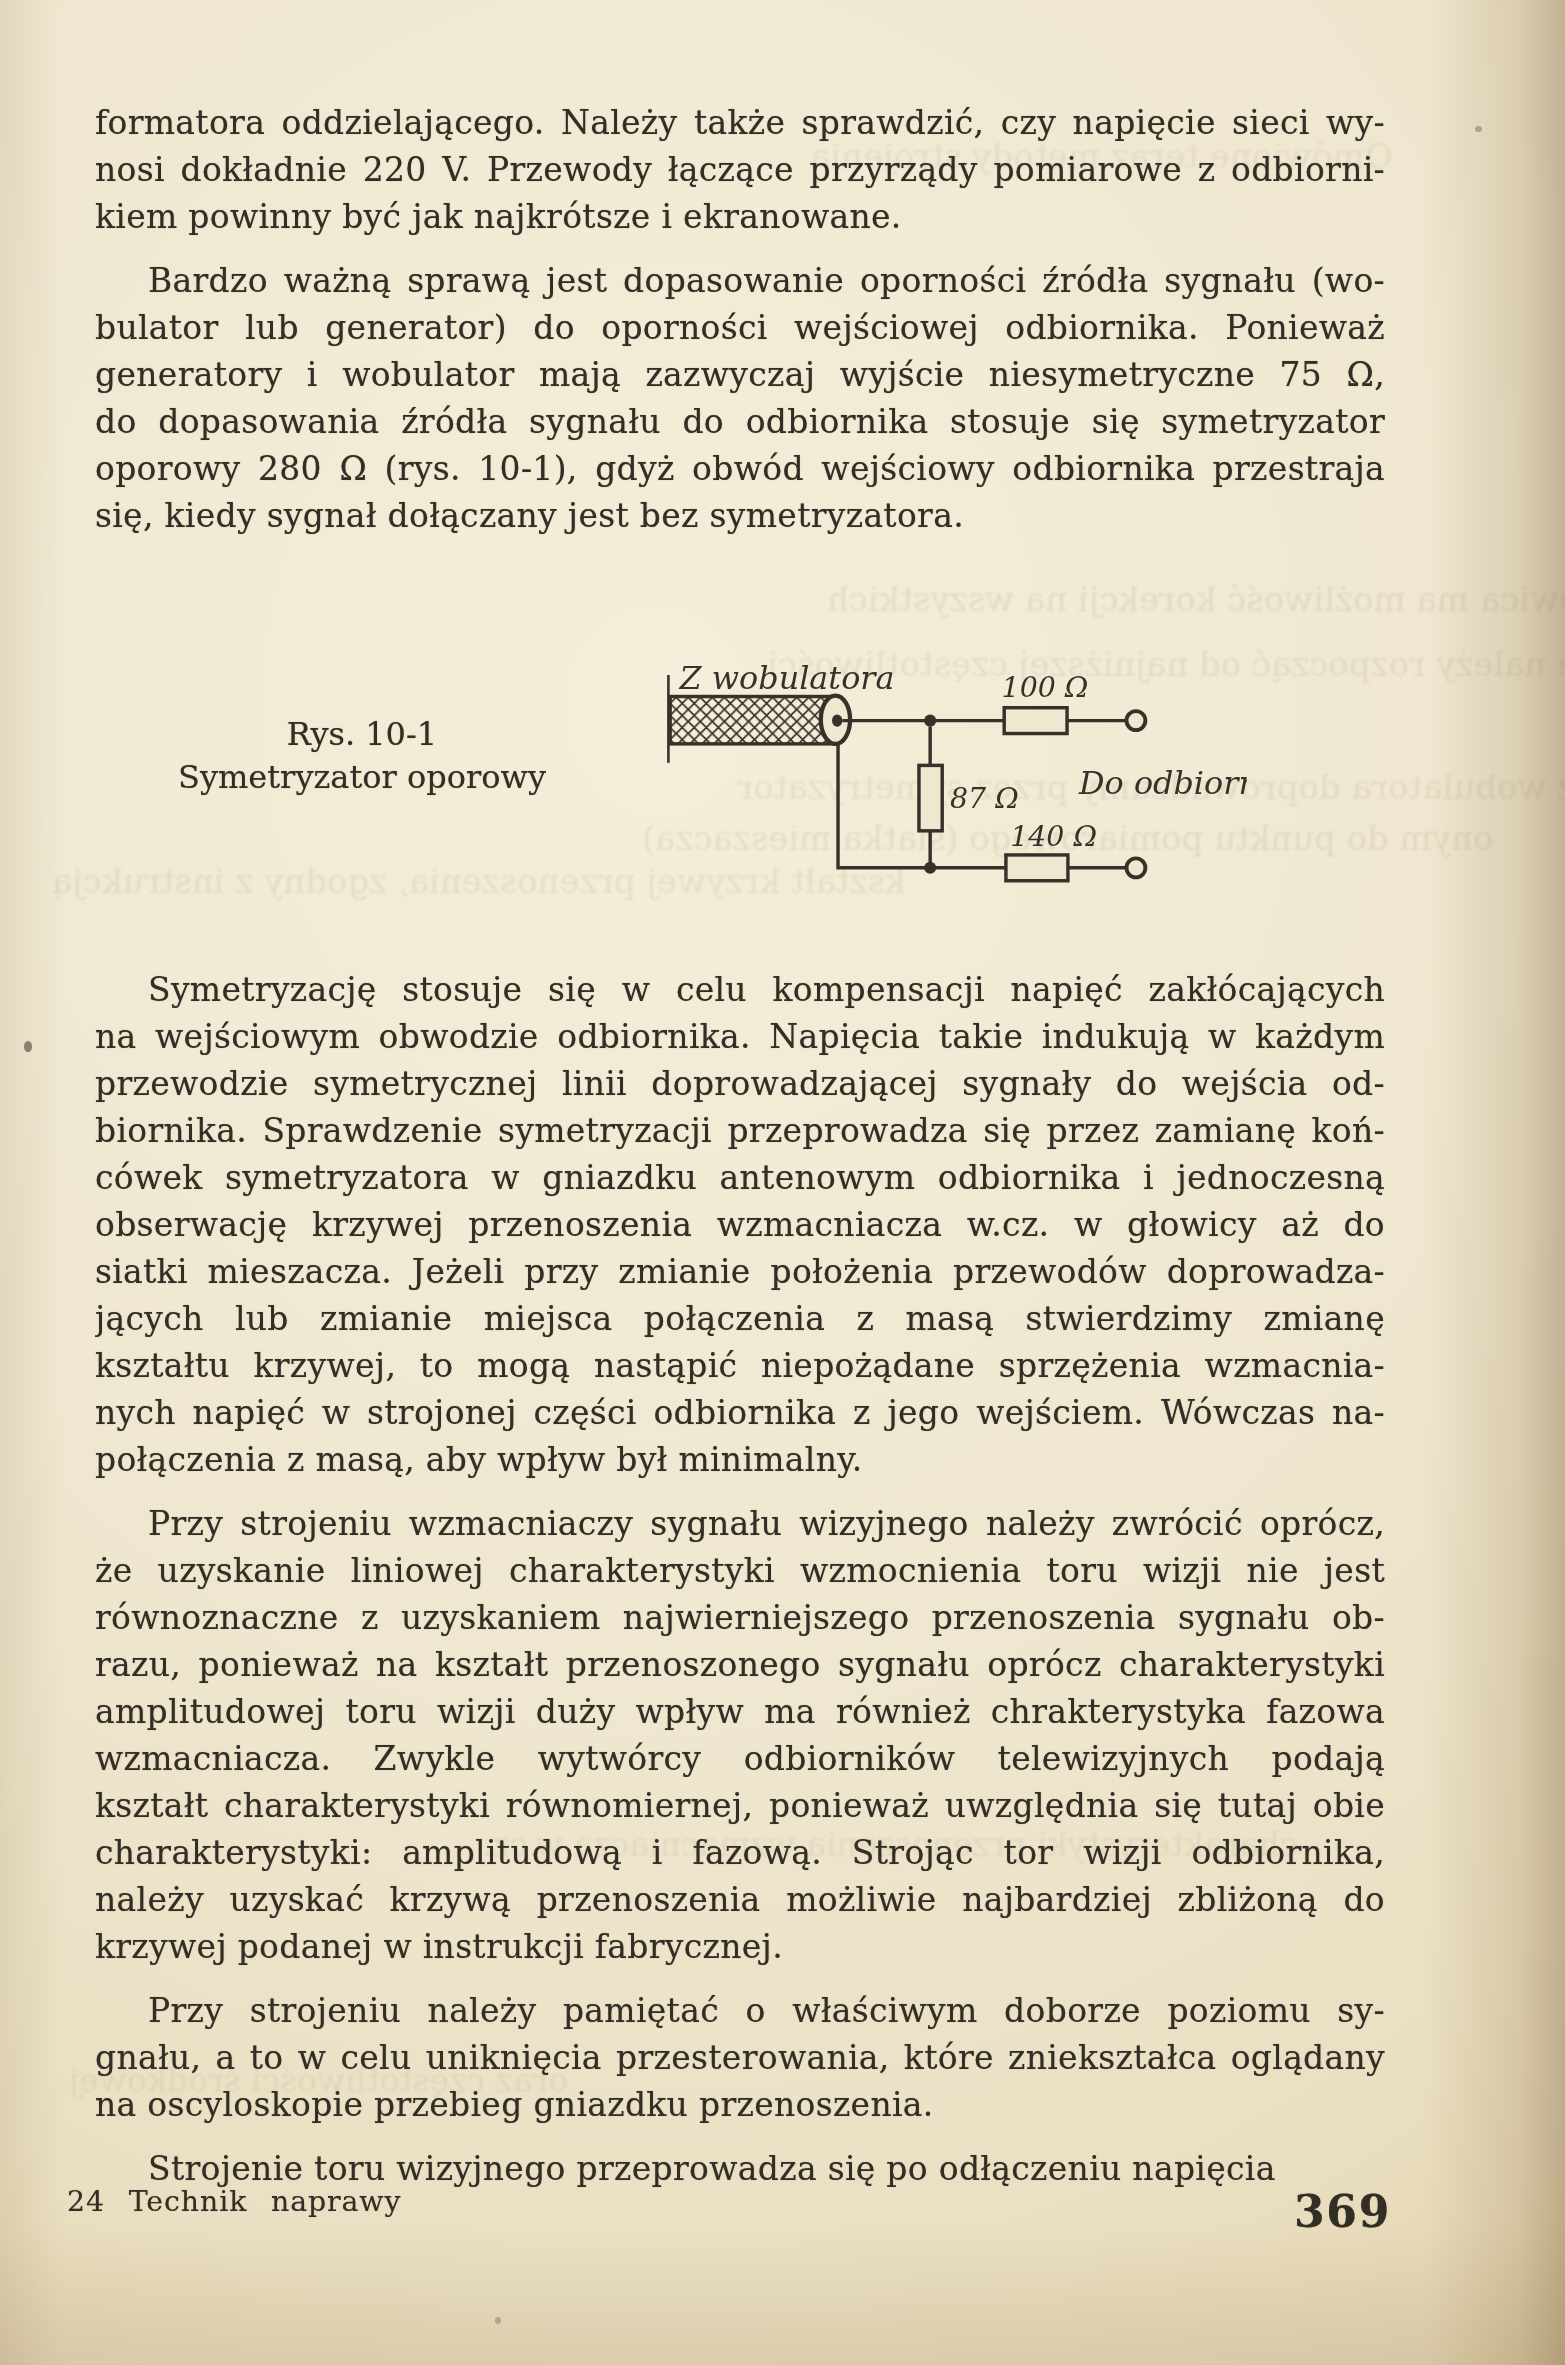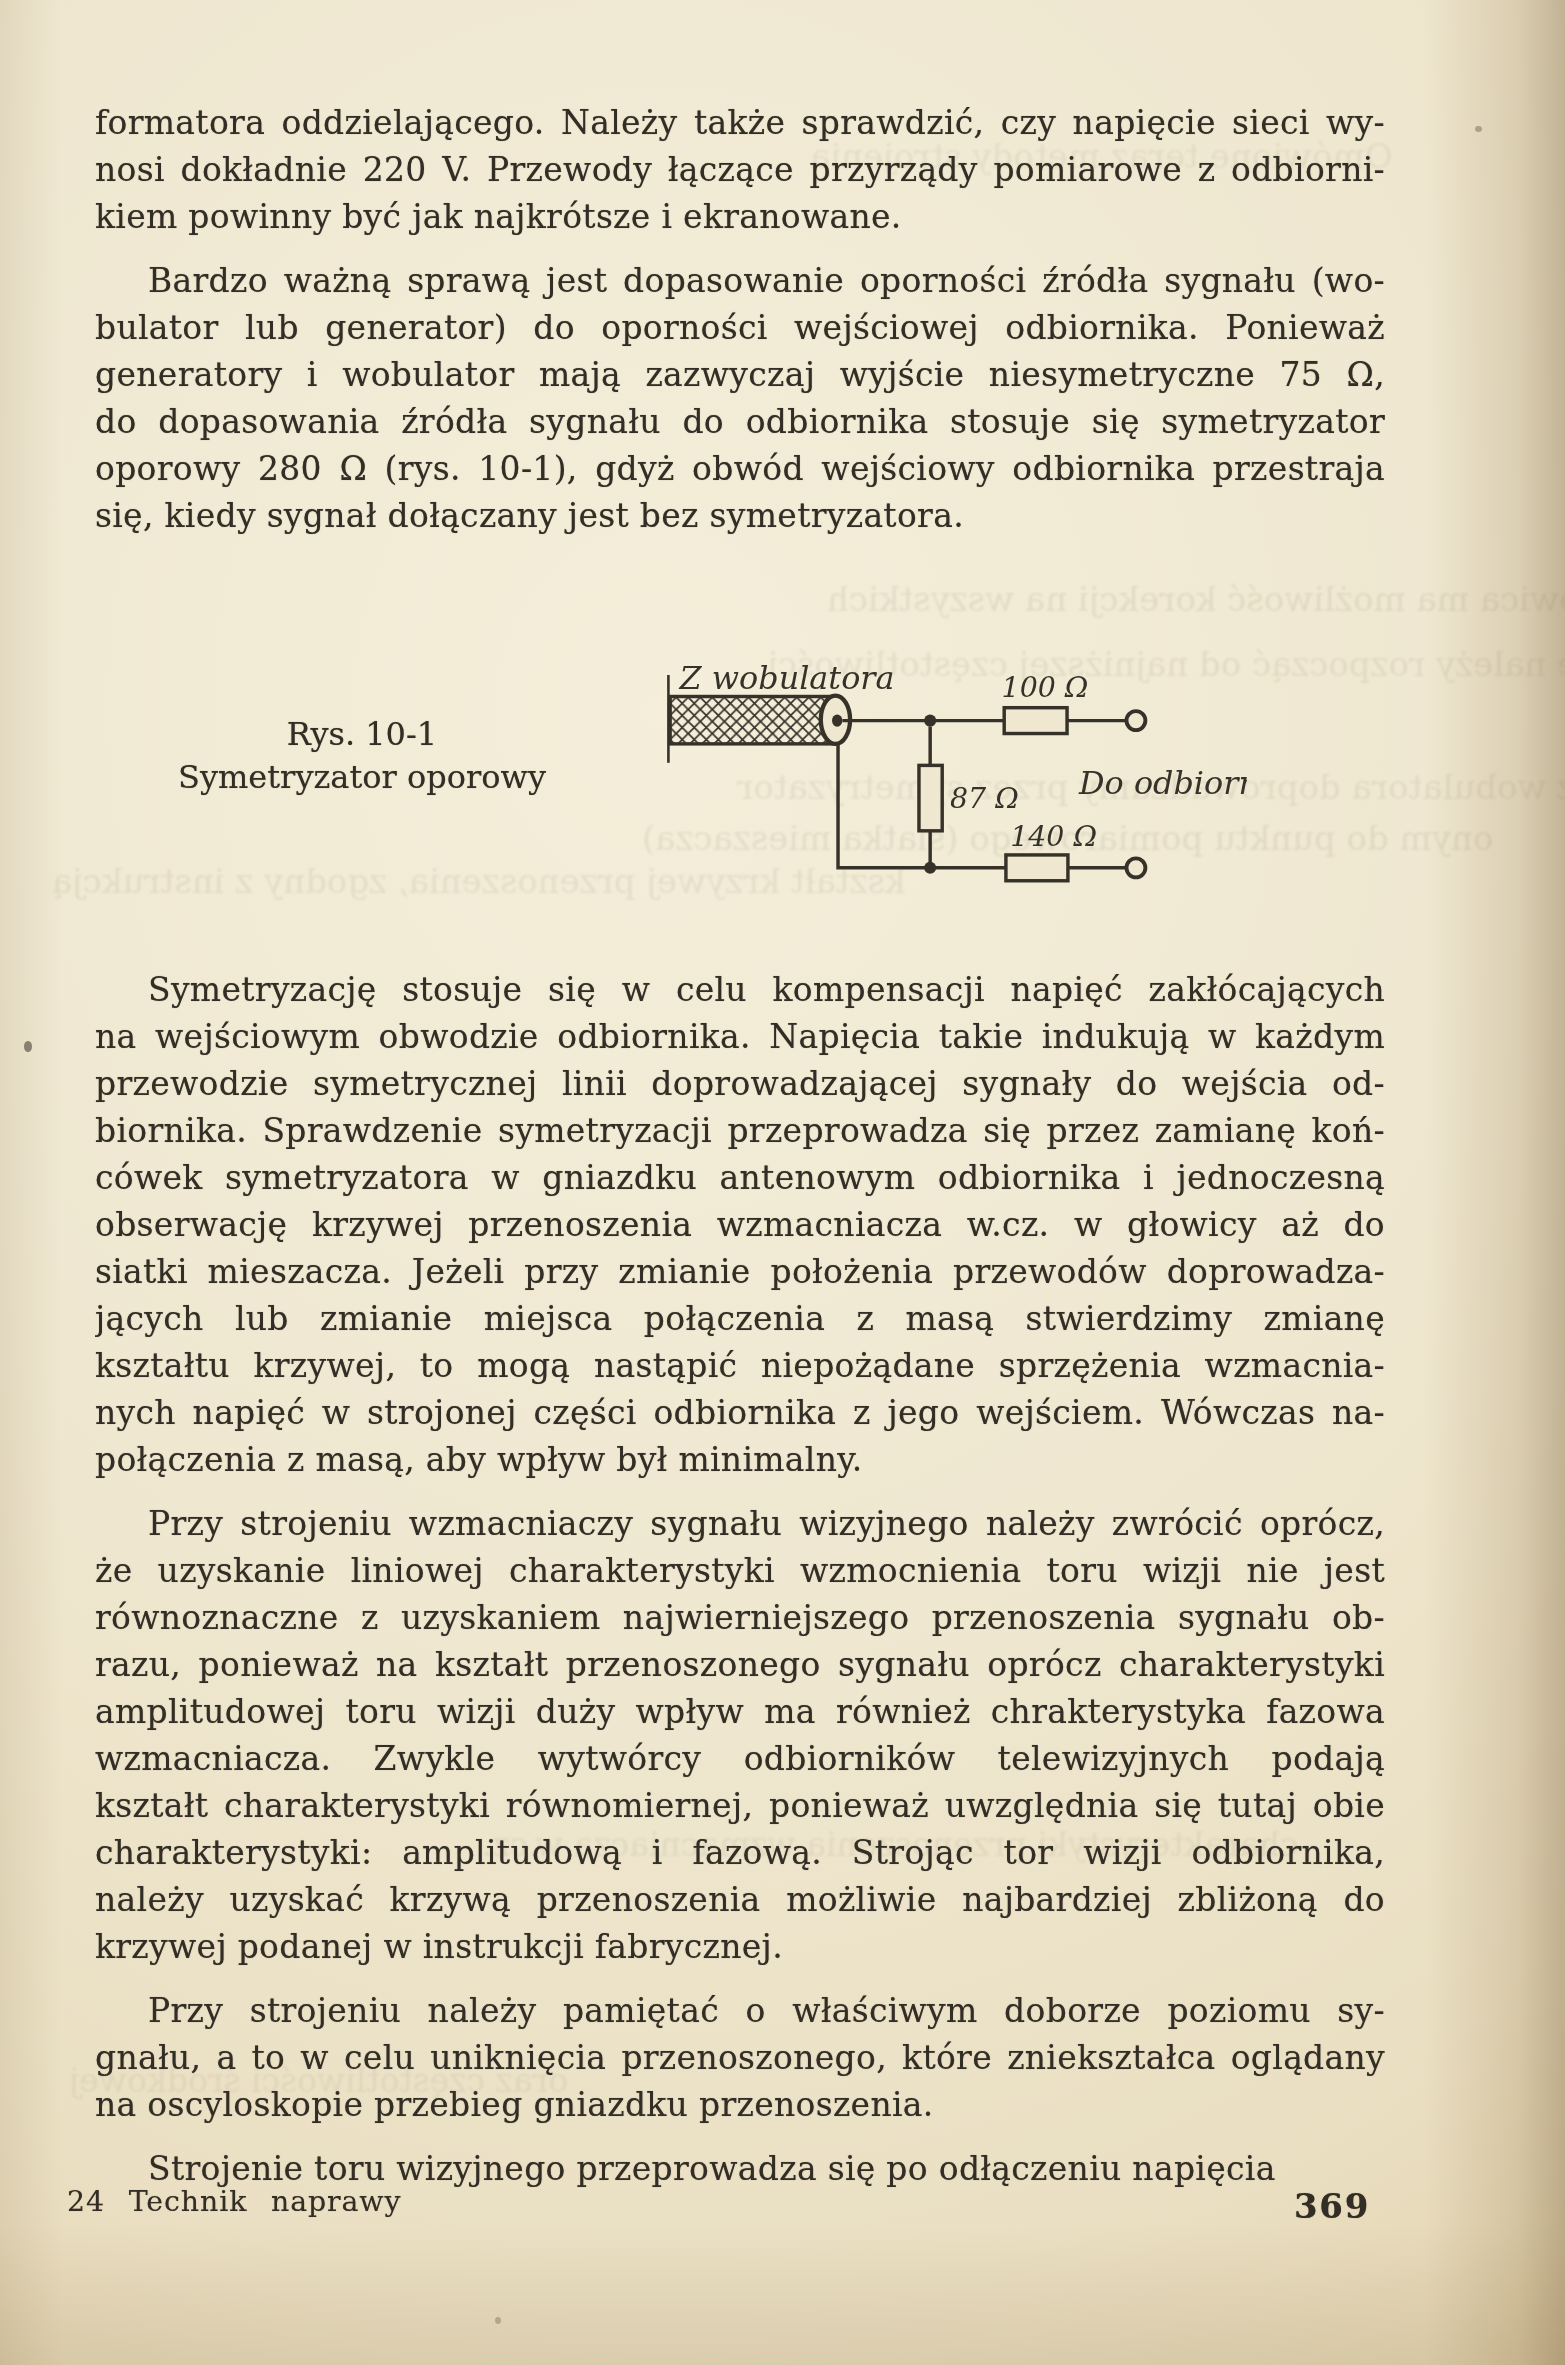--- a/index.html
+++ b/index.html
@@ -35,21 +35,21 @@
   .circuit{position:absolute;left:562px;top:0;}
   .circuit text{
     font-family:"DejaVu Serif","Liberation Serif",serif;font-style:italic;
     fill:#36322a;
   }
   .footer-sig{
     position:absolute;left:67px;top:2185px;font-size:28.4px;word-spacing:13.8px;
     letter-spacing:0.9px;z-index:2;text-shadow:0 0 0.9px rgba(47,42,34,.45);
   }
   .page-num{
-    position:absolute;left:1294px;top:2186px;width:103px;font-size:34px;
+    position:absolute;left:1294px;top:2186px;width:103px;font-size:44px;
     font-weight:bold;letter-spacing:1.7px;z-index:2;
     text-shadow:0 0 0.9px rgba(47,42,34,.5);
   }
   .speck{position:absolute;background:rgba(60,50,40,.55);border-radius:50%;z-index:2;}
   .speck.s1{left:24px;top:1041px;width:7.8px;height:11.2px;}
   .speck.s2{left:495px;top:2317px;width:6px;height:6.9px;opacity:.5;}
   .speck.s3{left:1475px;top:126px;width:6.9px;height:6px;opacity:.6;}
 </style>
 </head>
 <body>
@@ -151,21 +151,21 @@
           <div class="line">razu, ponieważ na kształt przenoszonego sygnału oprócz charakterystyki</div>
           <div class="line">amplitudowej toru wizji duży wpływ ma również chrakterystyka fazowa</div>
           <div class="line">wzmacniacza. Zwykle wytwórcy odbiorników telewizyjnych podają</div>
           <div class="line">kształt charakterystyki równomiernej, ponieważ uwzględnia się tutaj obie</div>
           <div class="line">charakterystyki: amplitudową i fazową. Strojąc tor wizji odbiornika,</div>
           <div class="line">należy uzyskać krzywą przenoszenia możliwie najbardziej zbliżoną do</div>
           <div class="line last">krzywej podanej w instrukcji fabrycznej.</div>
         </div>
         <div class="para indent">
           <div class="line">Przy strojeniu należy pamiętać o właściwym doborze poziomu sy-</div>
-          <div class="line">gnału, a to w celu uniknięcia przenoszonego, które zniekształca oglądany</div>
+          <div class="line">gnału, a to w celu uniknięcia przesterowania, które zniekształca oglądany</div>
           <div class="line last">na oscyloskopie przebieg gniazdku przenoszenia.</div>
         </div>
         <div class="para indent">
           <div class="line last">Strojenie toru wizyjnego przeprowadza się po odłączeniu napięcia</div>
         </div>
       </div>
   </div>
 
   <div class="footer-sig">24 Technik naprawy</div>
   <div class="page-num">369</div>

